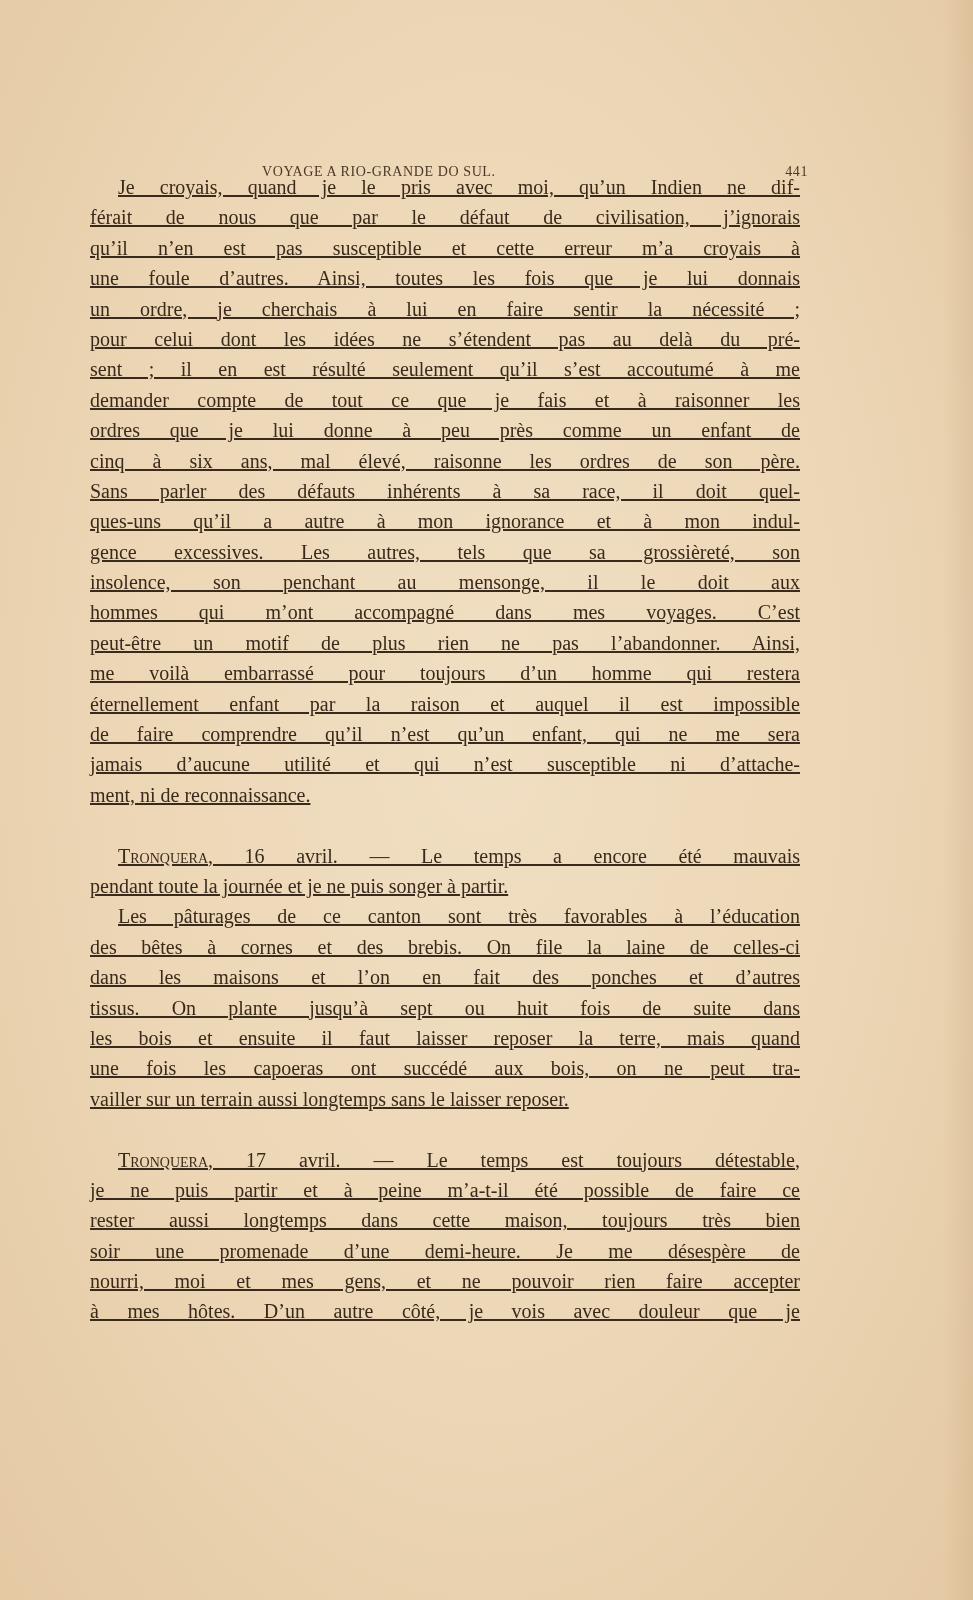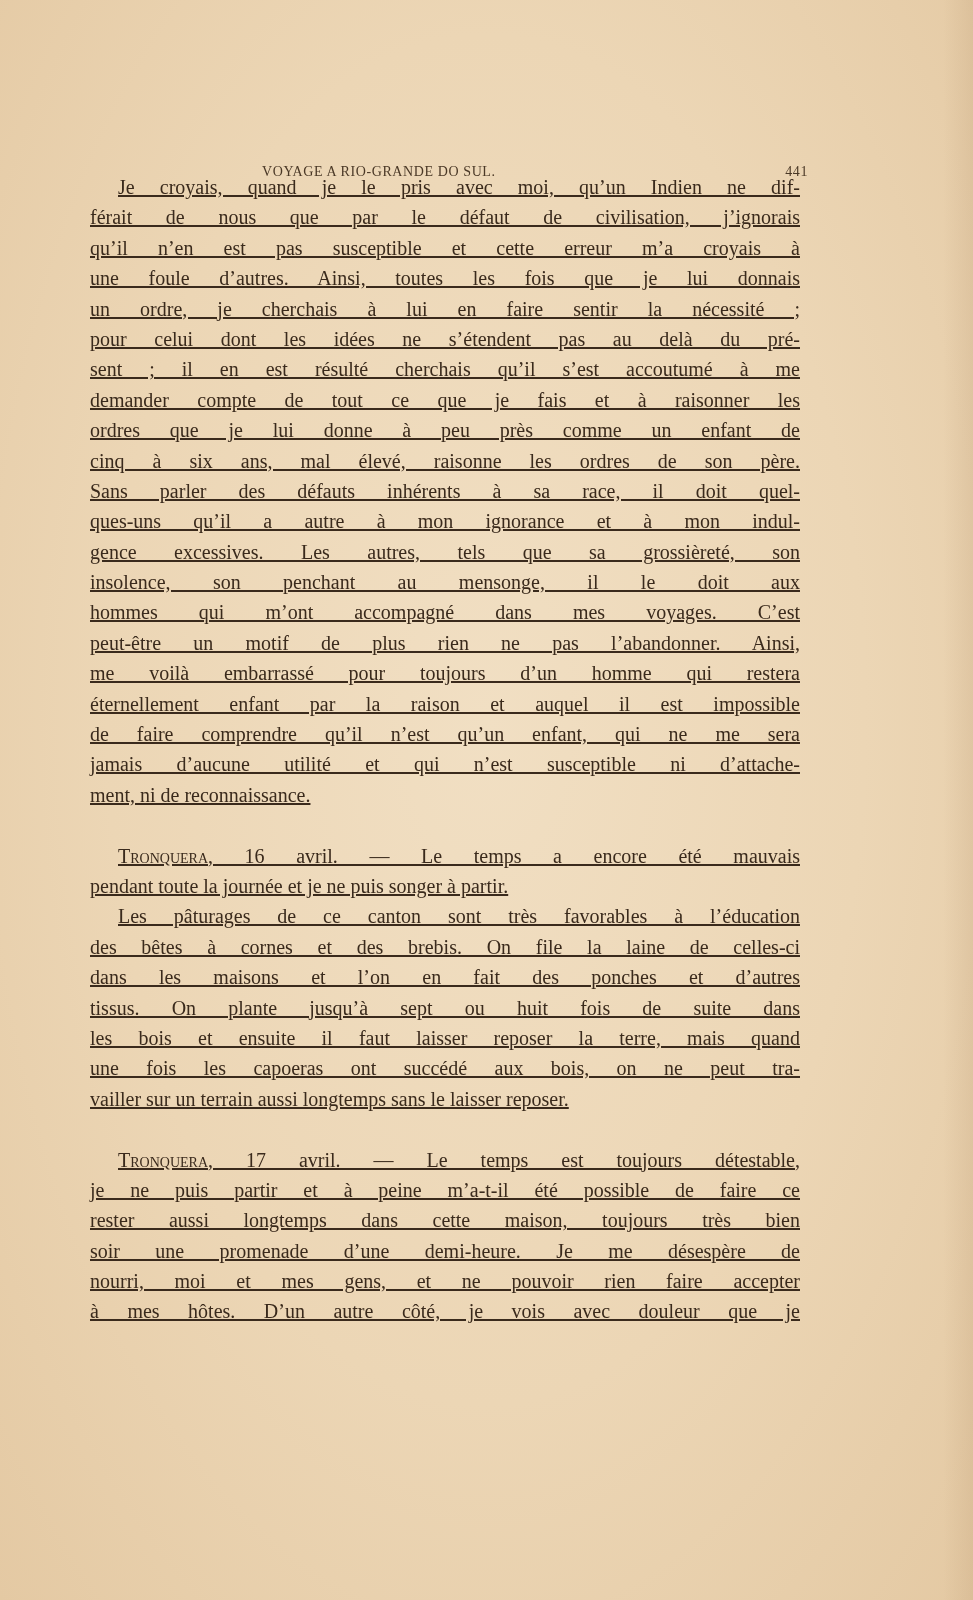--- a/index.html
+++ b/index.html
@@ -84,21 +84,21 @@
 
   <div class="text-block">
 
     <div>
       <span class="line indent">Je croyais, quand je le pris avec moi, qu’un Indien ne dif-</span>
       <span class="line">férait de nous que par le défaut de civilisation, j’ignorais</span>
       <span class="line">qu’il n’en est pas susceptible et cette erreur m’a croyais à</span>
       <span class="line">une foule d’autres. Ainsi, toutes les fois que je lui donnais</span>
       <span class="line">un ordre, je cherchais à lui en faire sentir la nécessité ;</span>
       <span class="line">pour celui dont les idées ne s’étendent pas au delà du pré-</span>
-      <span class="line">sent ; il en est résulté cherchais qu’il s’est accoutumé à me</span>
+      <span class="line">sent ; il en est résulté seulement qu’il s’est accoutumé à me</span>
       <span class="line">demander compte de tout ce que je fais et à raisonner les</span>
       <span class="line">ordres que je lui donne à peu près comme un enfant de</span>
       <span class="line">cinq à six ans, mal élevé, raisonne les ordres de son père.</span>
       <span class="line">Sans parler des défauts inhérents à sa race, il doit quel-</span>
       <span class="line">ques-uns qu’il a autre à mon ignorance et à mon indul-</span>
       <span class="line">gence excessives. Les autres, tels que sa grossièreté, son</span>
       <span class="line">insolence, son penchant au mensonge, il le doit aux</span>
       <span class="line">hommes qui m’ont accompagné dans mes voyages. C’est</span>
       <span class="line">peut-être un motif de plus rien ne pas l’abandonner. Ainsi,</span>
       <span class="line">me voilà embarrassé pour toujours d’un homme qui restera</span>

